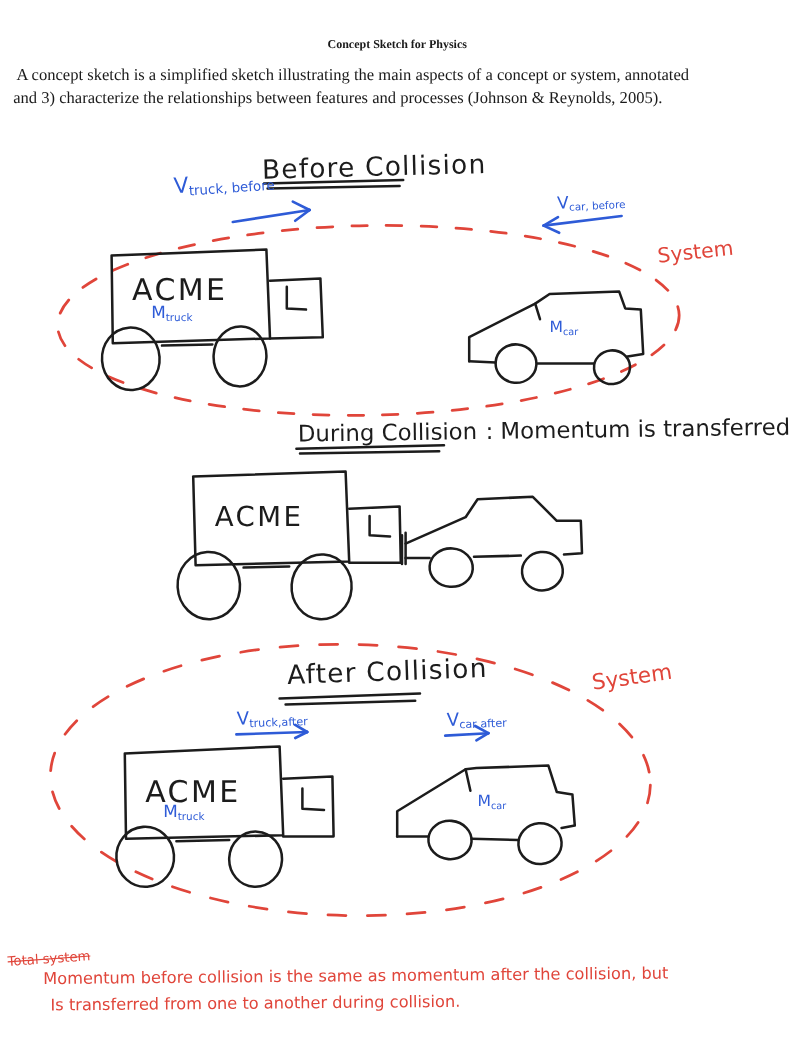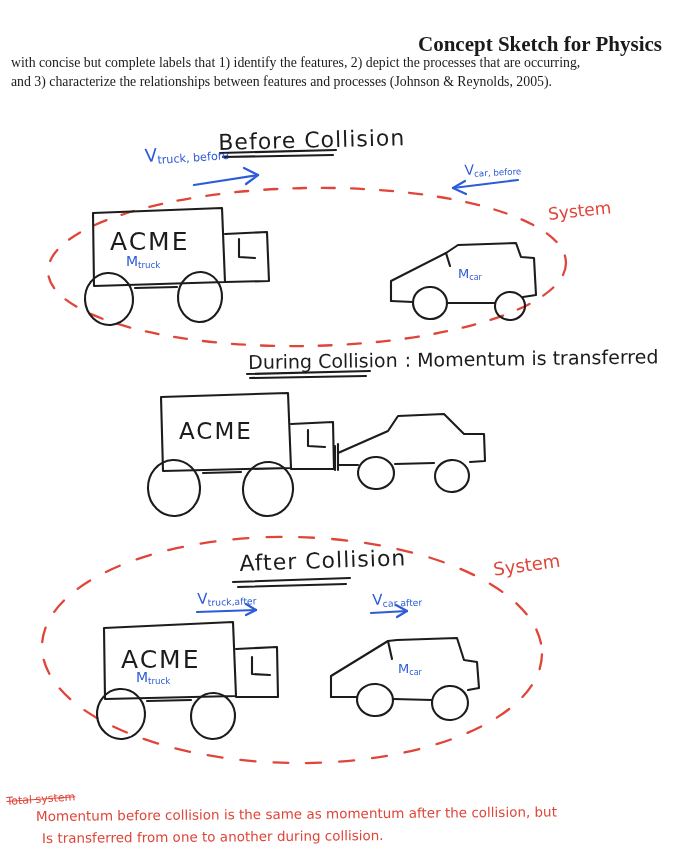--- a/index.html
+++ b/index.html
@@ -1,22 +1,22 @@
 <!DOCTYPE html>
 <html style="--ink: #1c1c1c; --blue: #2e5bd7; --red: #e0453a;"><head>
 <meta charset="utf-8">
 <style>
   html,body{margin:0;padding:0;background:#fff;}
   #page{
     position:relative;width:675px;height:865px;background:#fff;overflow:hidden;
     font-family:"Liberation Serif",serif;color:#1a1a1a;
   }
   
-  .doc-title{position:absolute;left:0;top:32px;width:662px;text-align:right;
-    font-weight:bold;font-size:21px;}
+  .doc-title{position:absolute;left:0;top:32px;width:662px;text-align:center;
+    font-weight:bold;font-size:10px;}
   .para{position:absolute;left:11px;top:53px;width:660px;font-size:13.8px;line-height:19px;}
   .para-line{white-space:pre;}
   .prompt{position:absolute;left:11px;top:108px;width:660px;font-size:13.8px;}
   .prompt b{font-weight:bold;}
   
   .hw{position:absolute;font-family:"DejaVu Sans",sans-serif;color:var(--ink);
     transform-origin:left top;white-space:pre;}
   .blue{color:var(--blue);}
   .red{color:var(--red);}
   .vlabel sub,.mlabel sub{font-size:0.62em;vertical-align:-0.25em;letter-spacing:0;}
@@ -125,21 +125,21 @@
       <path d="M388,641 L392,659"></path>
       <path d="M331,697 L357,697"></path>
       <path d="M393,699 L432,700"></path>
       <ellipse cx="375" cy="700" rx="18" ry="16" transform="rotate(5 375 700)"></ellipse>
       <ellipse cx="450" cy="703" rx="18" ry="17" transform="rotate(-4 450 703)"></ellipse>
     </g>
   </svg>
 
   <div class="doc-title">Concept Sketch for Physics</div>
   <div class="para">
-    <div class="para-line">with concise but complete labels that 1) identify the features, 2) depict the processes that are occurring,</div>
+    <div class="para-line"> A concept sketch is a simplified sketch illustrating the main aspects of a concept or system, annotated</div>
     <div class="para-line">and 3) characterize the relationships between features and processes (Johnson &amp; Reynolds, 2005).</div>
   </div>
 
   <div class="hw" style="left:218px;top:130px;font-size:22px;letter-spacing:1px;transform:rotate(-1.5deg);">Before Collision</div>
 
   <div class="hw blue vlabel" style="left:144px;top:145px;font-size:18px;transform:rotate(-4deg);"><span>V</span><sub>truck, before</sub></div>
 
   <div class="hw blue vlabel" style="left:464px;top:162px;font-size:14px;transform:rotate(-3deg);"><span>V</span><sub>car, before</sub></div>
 
   <div class="hw red" style="left:547px;top:204px;font-size:17px;transform:rotate(-6deg);">System</div>

